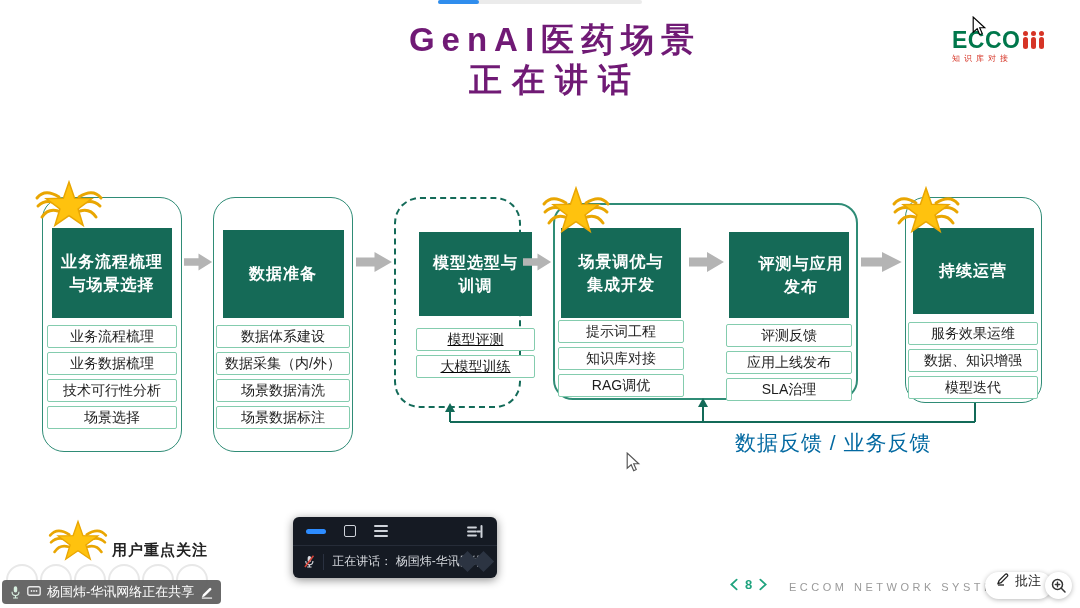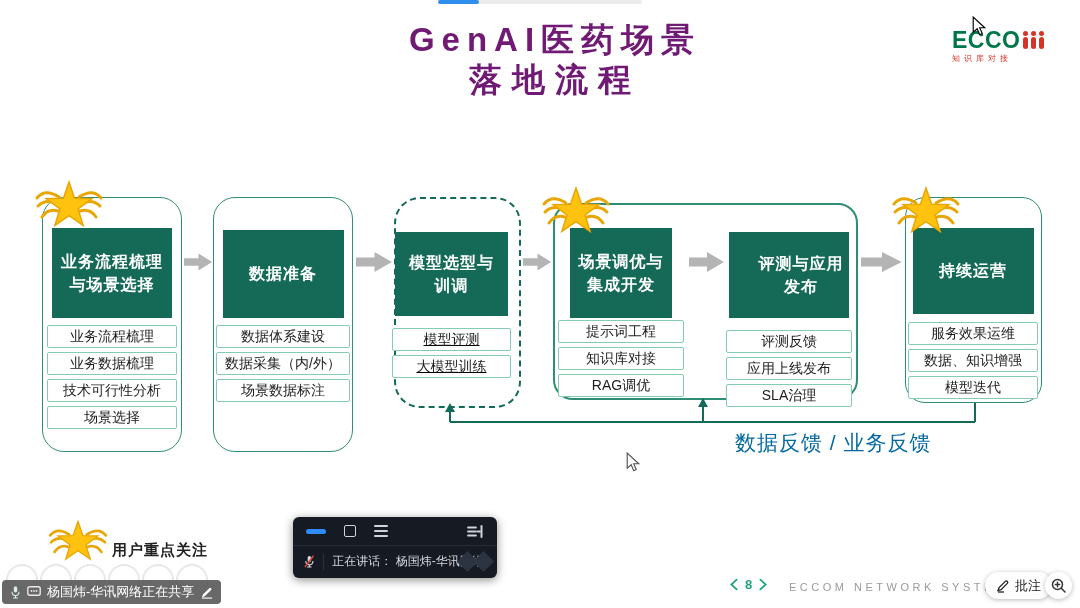--- a/index.html
+++ b/index.html
@@ -67,38 +67,38 @@
   .mt-bottom{height:31px;display:flex;align-items:center;padding:0 10px;gap:8px;position:relative;}
   .mt-divider{width:1px;height:16px;background:#2a3140;}
   .mt-text{font-size:12px;color:#d6d9de;white-space:nowrap;}
   .mt-shape{position:absolute;width:15px;height:15px;background:#2c3442;transform:rotate(45deg);top:8px;}
 
   
   .pager{position:absolute;left:730px;top:577px;display:flex;align-items:center;gap:7px;z-index:5;}
   .pager-num{font-size:13px;font-weight:700;color:var(--pager-teal,#1fa37e);}
   .company{position:absolute;left:789px;top:581px;font-size:11px;letter-spacing:3.5px;color:#9a9a9a;white-space:nowrap;z-index:5;font-weight:500;}
   .annotate-btn{position:absolute;left:985px;top:572px;height:27px;border-radius:14px;background:#fff;z-index:6;
-    box-shadow:0 1px 5px rgba(0,0,0,.28);display:flex;align-items:center;gap:5px;padding:0 11px;font-size:13px;color:#222;}
+    box-shadow:0 1px 5px rgba(0,0,0,.28);display:flex;align-items:flex-start;gap:5px;padding:0 11px;font-size:13px;color:#222;}
   .zoom-btn{position:absolute;left:1045px;top:572px;width:27px;height:27px;border-radius:50%;background:#fff;z-index:6;
     box-shadow:0 1px 5px rgba(0,0,0,.28);display:flex;align-items:center;justify-content:center;}
 
   .cursor{position:absolute;z-index:10;}
 </style>
 </head>
 <body>
 
 <div class="canvas">
 
   <div class="progress-track">
     <div class="progress-fill" style="width: 20%;"></div>
   </div>
 
   <div class="title">
     <div class="l1">GenAI医药场景</div>
-    <div class="l2">落地流程</div>
+    <div class="l2">正在讲话</div>
   </div>
 
   <div class="logo">
     <div class="logo-row">
       <span class="logo-word">ECCO</span>
       <span class="logo-iii">
         <span class="logo-i">
             <span class="dot"></span>
             <span class="bar"></span>
           </span>
@@ -137,47 +137,48 @@
       <li>技术可行性分析</li>
       <li>场景选择</li>
     </ul>
   </div>
 
   <div class="stage" style="left:216px;top:230px;width:134px;">
     <div class="stage-header" style="width:121px;height:88px;">数据准备</div>
     <ul class="stage-items" style="margin-top:7px;">
       <li>数据体系建设</li>
       <li>数据采集（内/外）</li>
+      <li>场景数据清洗</li>
       <li>场景数据标注</li>
     </ul>
   </div>
 
-  <div class="stage" style="left:392px;top:232px;width:119px;">
+  <div class="stage" style="left:416px;top:232px;width:119px;">
     <div class="stage-header" style="width:113px;height:84px;">模型选型与
 训调</div>
     <ul class="stage-items" style="margin-top:12px;text-decoration:underline;">
       <li>模型评测</li>
       <li>大模型训练</li>
     </ul>
   </div>
 
   <div class="stage" style="left:558px;top:228px;width:126px;">
-    <div class="stage-header" style="width:102px;height:90px;">场景调优与
+    <div class="stage-header" style="width:120px;height:90px;">场景调优与
 集成开发</div>
     <ul class="stage-items" style="margin-top:2px;">
       <li>提示词工程</li>
       <li>知识库对接</li>
       <li>RAG调优</li>
     </ul>
   </div>
 
   <div class="stage" style="left:726px;top:232px;width:126px;">
     <div class="stage-header" style="width:120px;height:86px;padding-left:24px;">评测与应用
 发布</div>
-    <ul class="stage-items" style="margin-top:12px;">
+    <ul class="stage-items" style="margin-top:6px;">
       <li>评测反馈</li>
       <li>应用上线发布</li>
       <li>SLA治理</li>
     </ul>
   </div>
 
   <div class="stage" style="left:908px;top:228px;width:130px;">
     <div class="stage-header" style="width:121px;height:86px;">持续运营</div>
     <ul class="stage-items" style="margin-top:8px;justify-content:space-between;">
       <li>服务效果运维</li>

